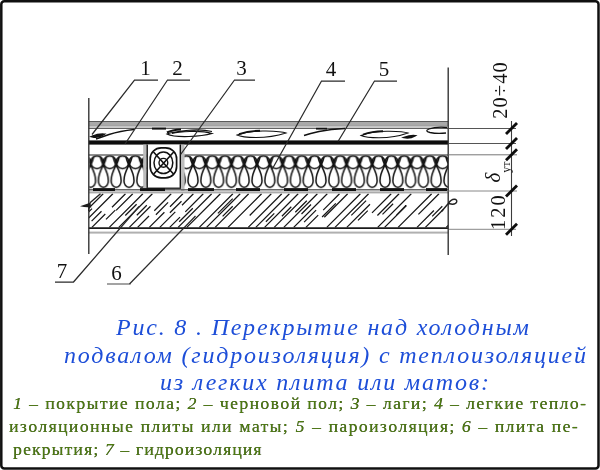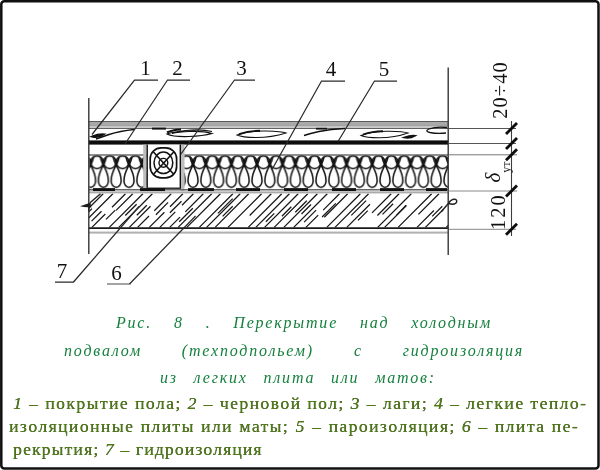--- a/index.html
+++ b/index.html
@@ -1,18 +1,18 @@
 <!DOCTYPE html>
 <html><head>
 <meta charset="utf-8">
 <style>
   html,body{margin:0;padding:0;background:#fff;}
   #page{position:relative;width:600px;height:470px;background:#fff;overflow:hidden;
         font-family:"Liberation Serif", serif;}
-  .cap{position:absolute;font-style:italic;font-size:16px;color:#15803d;
+  .cap{position:absolute;font-style:italic;font-size:24px;color:#1d4ed8;
        text-align:justify;text-align-last:justify;white-space:nowrap;letter-spacing:1.8px;}
   .leg{position:absolute;font-size:17.6px;color:#4d7c0f;text-shadow:0.25px 0 0 #444;
        text-align:justify;text-align-last:justify;white-space:nowrap;letter-spacing:1.45px;}
 </style>
 </head>
 <body>
 <div id="page">
 
 <svg width="600" height="470" viewBox="0 0 600 470" style="position:absolute;left:0;top:0">
 <defs>
@@ -160,21 +160,21 @@
 
 <text transform="translate(506.5,90) rotate(-90)" font-size="20.5" text-anchor="middle" fill="#111" letter-spacing="1">20÷40</text>
 
 <text transform="translate(500,182.5) rotate(-90)" font-size="21" font-style="italic" fill="#111">δ<tspan font-size="12" font-style="normal" dy="9.5">ут</tspan></text>
 
 <text transform="translate(505,211.5) rotate(-90)" font-size="20.5" text-anchor="middle" fill="#111" letter-spacing="2">120</text>
 </svg>
 
 <div class="cap" style="left:116px;top:314px;width:376px;">Рис. 8 . Перекрытие над холодным</div>
 
-<div class="cap" style="left:64px;top:342px;width:460px;">подвалом (техподпольем) с гидроизоляция</div>
+<div class="cap" style="left:64px;top:342px;width:460px;">подвалом (гидроизоляция) с теплоизоляцией</div>
 
 <div class="cap" style="left:160px;top:369px;width:276px;">из легких плита или матов:</div>
 
 <div class="leg" style="left:13px;top:393px;width:570px;"><i>1</i> – покрытие пола; <i>2</i> – черновой пол; <i>3</i> – лаги; <i>4</i> – легкие тепло-</div>
 
 <div class="leg" style="left:9px;top:416px;width:570px;">изоляционные плиты или маты; <i>5</i> – пароизоляция; <i>6</i> – плита пе-</div>
 
 <div class="leg" style="left:13px;top:439px;width:572px;text-align-last:left;letter-spacing:1.15px;font-family:Liberation Serif, serif;">рекрытия; <i>7</i> – гидроизоляция</div>
 </div>
 

